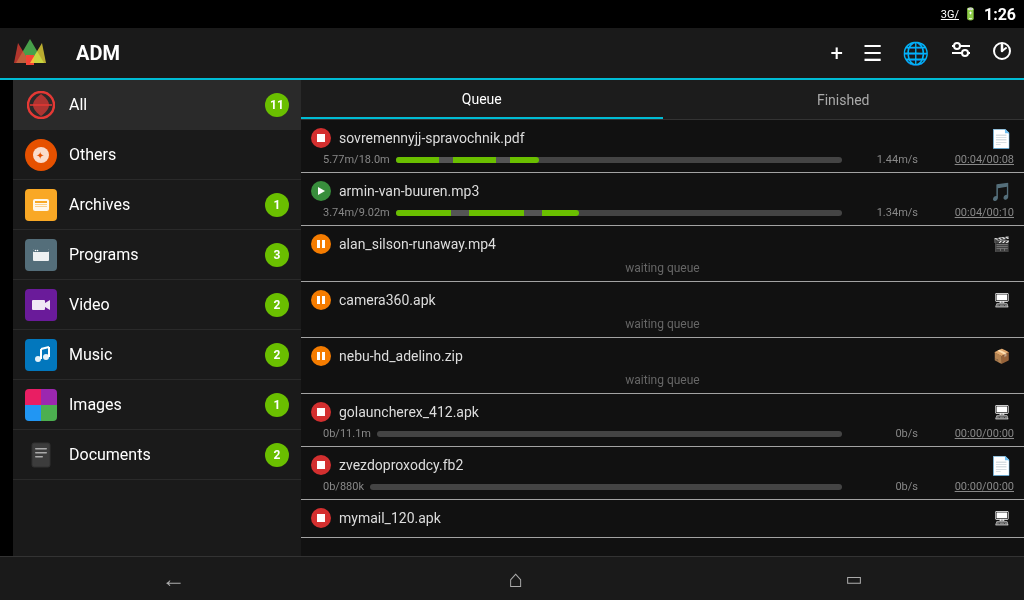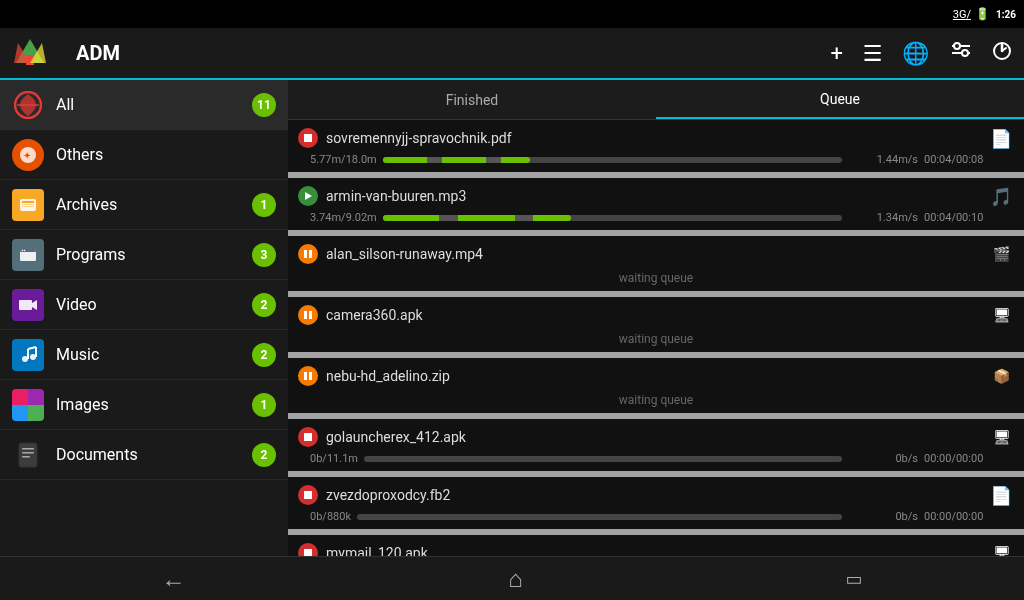--- a/index.html
+++ b/index.html
@@ -4,34 +4,34 @@
   <style>
     * { margin: 0; padding: 0; box-sizing: border-box; }
     body { width: 1024px; height: 600px; background: #000; font-family: 'Roboto', Arial, sans-serif; overflow: hidden; color: #fff; }
 
     
     #status-bar {
       height: 28px; background: #000; display: flex; align-items: center; justify-content: flex-end;
       padding: 0 8px; font-size: 12px; color: #fff;
     }
     #status-bar .signal { margin-right: 4px; font-size: 11px; text-decoration: underline; }
-    #status-bar .time { font-weight: bold; font-size: 10px; }
+    #status-bar .time { font-weight: bold; font-size: 16px; }
 
     
     #toolbar {
       height: 52px; background: #1a1a1a; display: flex; align-items: center; padding: 0 12px;
       border-bottom: 2px solid #00bcd4;
       gap: 18px;
     }
     #toolbar .app-title { font-size: 20px; font-weight: bold; color: #fff; flex: 1; }
     #toolbar .toolbar-actions { display: flex; gap: 20px; align-items: center; }
     #toolbar .toolbar-btn { color: #fff; font-size: 22px; cursor: pointer; }
 
     
-    #main { display: flex; height: calc(600px - 28px - 52px - 44px); }
+    #main { display: flex; height: calc(600px - 28px - 52px - 44px); padding-left: 13px; }
 
     
     #sidebar { width: 288px; background: #1a1a1a; overflow-y: auto; flex-shrink: 0; }
     .sidebar-item {
       display: flex; align-items: center; height: 50px; padding: 0 12px; cursor: pointer;
       border-bottom: 1px solid #2a2a2a;
     }
     .sidebar-item.active { background: #2a2a2a; }
     .sidebar-item .item-icon { width: 32px; height: 32px; margin-right: 12px; display: flex; align-items: center; justify-content: center; border-radius: 6px; flex-shrink: 0; }
     .sidebar-item .item-label { flex: 1; font-size: 16px; color: #fff; }
@@ -46,34 +46,34 @@
     
     #tabs { display: flex; background: #1c1c1c; border-bottom: 1px solid #333; height: 40px; }
     .tab {
       flex: 1; display: flex; align-items: center; justify-content: center;
       font-size: 14px; cursor: pointer; color: #aaa;
     }
     .tab.active { color: #fff; border-bottom: 2px solid #00bcd4; }
 
     
     #download-list { flex: 1; overflow-y: auto; background: #111; }
-    .download-item { border-bottom: 6px solid #a3a3a3; padding: 6px 10px 4px; }
+    .download-item { border-bottom: 1px solid #a3a3a3; padding: 6px 10px 4px; }
     .download-item .item-row1 { display: flex; align-items: center; margin-bottom: 3px; }
     .download-item .status-icon { width: 20px; height: 20px; border-radius: 50%; margin-right: 8px; display: flex; align-items: center; justify-content: center; font-size: 12px; flex-shrink: 0; }
     .status-red { background: #d32f2f; }
     .status-green { background: #388e3c; }
     .status-orange { background: #f57c00; }
     .download-item .filename { font-size: 14px; color: #ddd; flex: 1; }
     .download-item .file-icon { width: 24px; height: 24px; display: flex; align-items: center; justify-content: center; font-size: 18px; }
     .download-item .item-row2 { display: flex; align-items: center; gap: 6px; font-size: 11px; color: #888; margin-bottom: 2px; margin-left: 12px; }
     .download-item .progress-bar-container { flex: 1; height: 6px; background: #444; border-radius: 3px; position: relative; }
     .download-item .progress-bar { height: 100%; background: #6abf00; border-radius: 3px; }
     .download-item .progress-bar.green-chunks { background: linear-gradient(to right, #6abf00 0%, #6abf00 30%, #555 30%, #555 40%, #6abf00 40%, #6abf00 70%, #555 70%, #555 80%, #6abf00 80%, #6abf00 100%); }
     .download-item .item-row2 .speed { min-width: 70px; text-align: right; color: #888; }
-    .download-item .item-row2 .time-info { min-width: 90px; color: #888; }
+    .download-item .item-row2 .time-info { min-width: 90px; text-align: right; color: #888; text-decoration: underline; }
     .waiting-label { font-size: 12px; color: #666; text-align: center; padding: 2px 0; }
 
     
     #bottom-nav { height: 44px; background: #1a1a1a; display: flex; align-items: center; justify-content: space-around; border-top: 1px solid #333; }
     .nav-btn { font-size: 22px; color: #aaa; cursor: pointer; }
 
     
     .adm-logo { position: relative; width: 36px; height: 36px; }
 
     
@@ -217,22 +217,22 @@
         </svg>
       </div>
       <span class="item-label">Documents</span>
       <span class="item-badge">2</span>
     </div>
   </div>
 
   <div id="content">
 
     <div id="tabs">
+      <div class="tab active">Queue</div>
       <div class="tab">Finished</div>
-      <div class="tab active">Queue</div>
     </div>
 
     <div id="download-list">
 
       <div class="download-item">
         <div class="item-row1">
           <div class="status-icon status-red">
             <svg width="10" height="10">
                 <rect x="1" y="1" width="8" height="8" fill="#fff"></rect>
               </svg>

